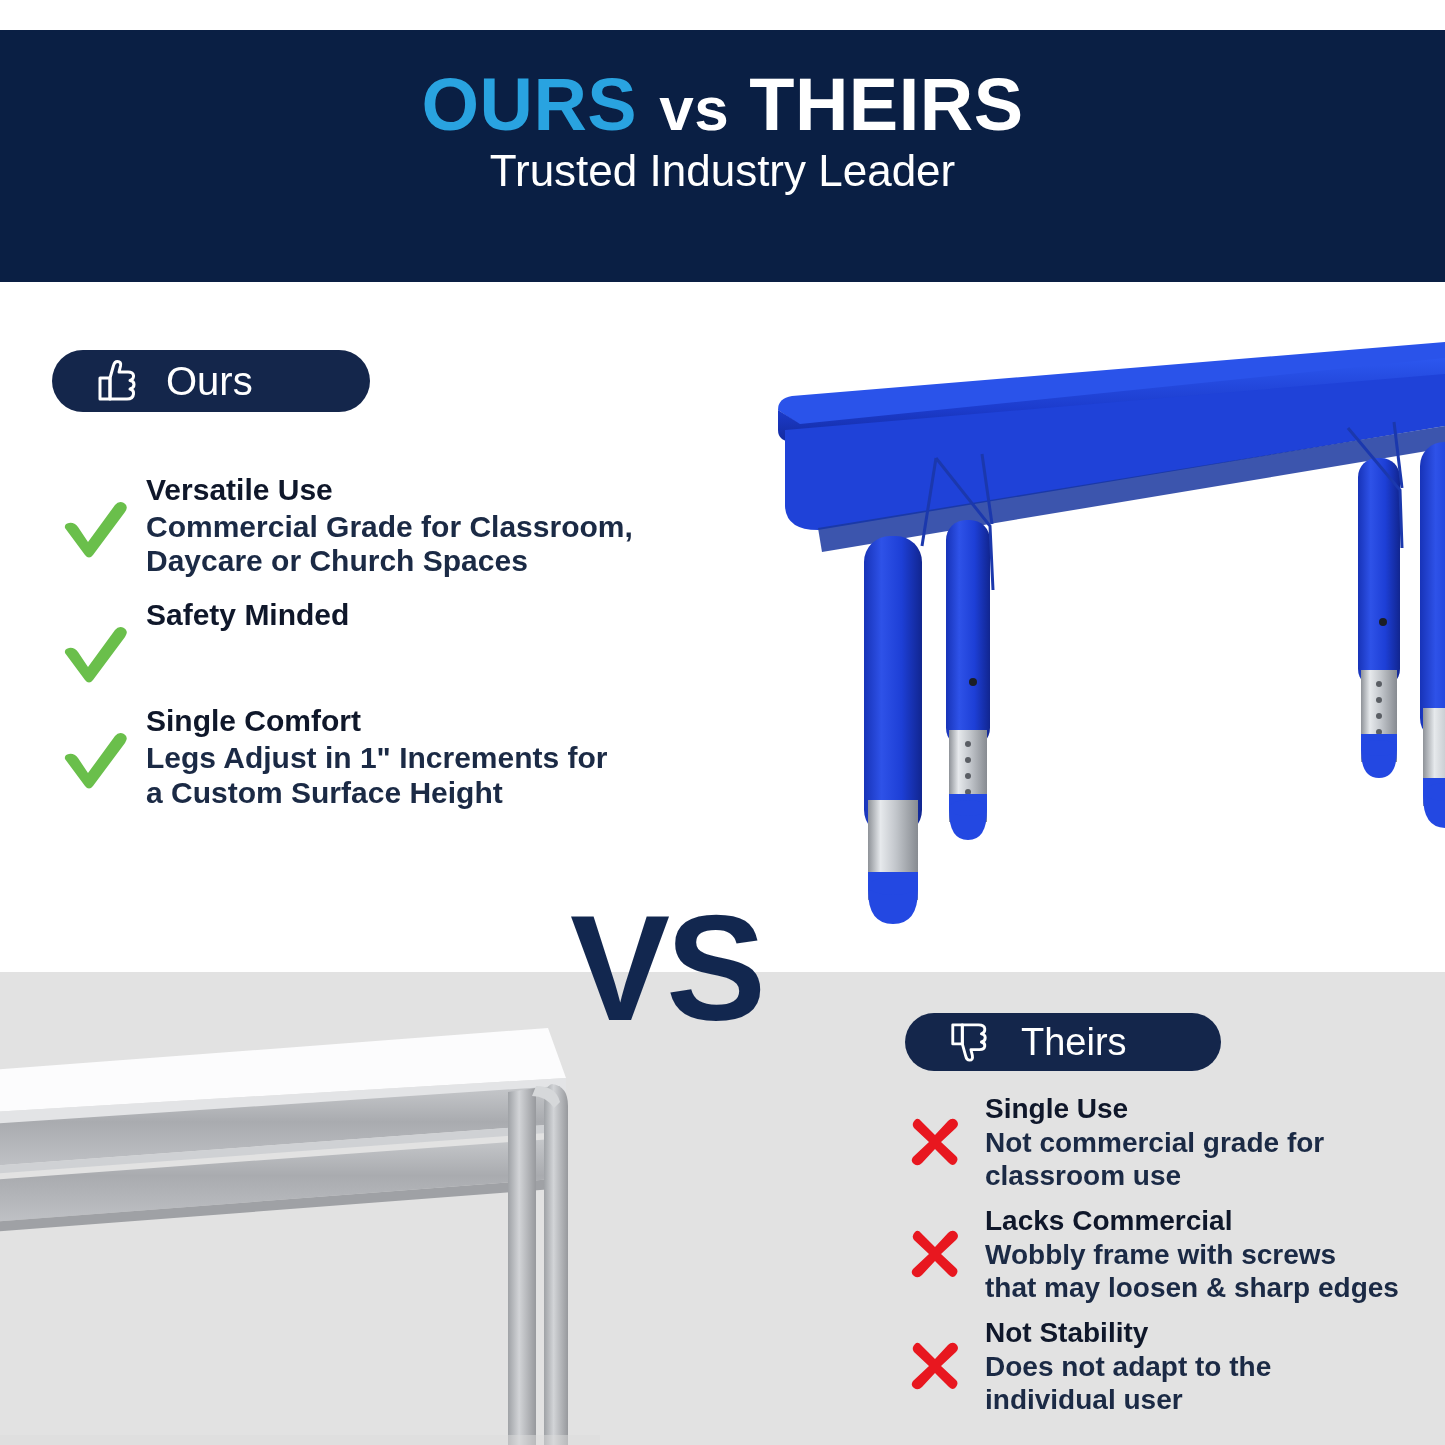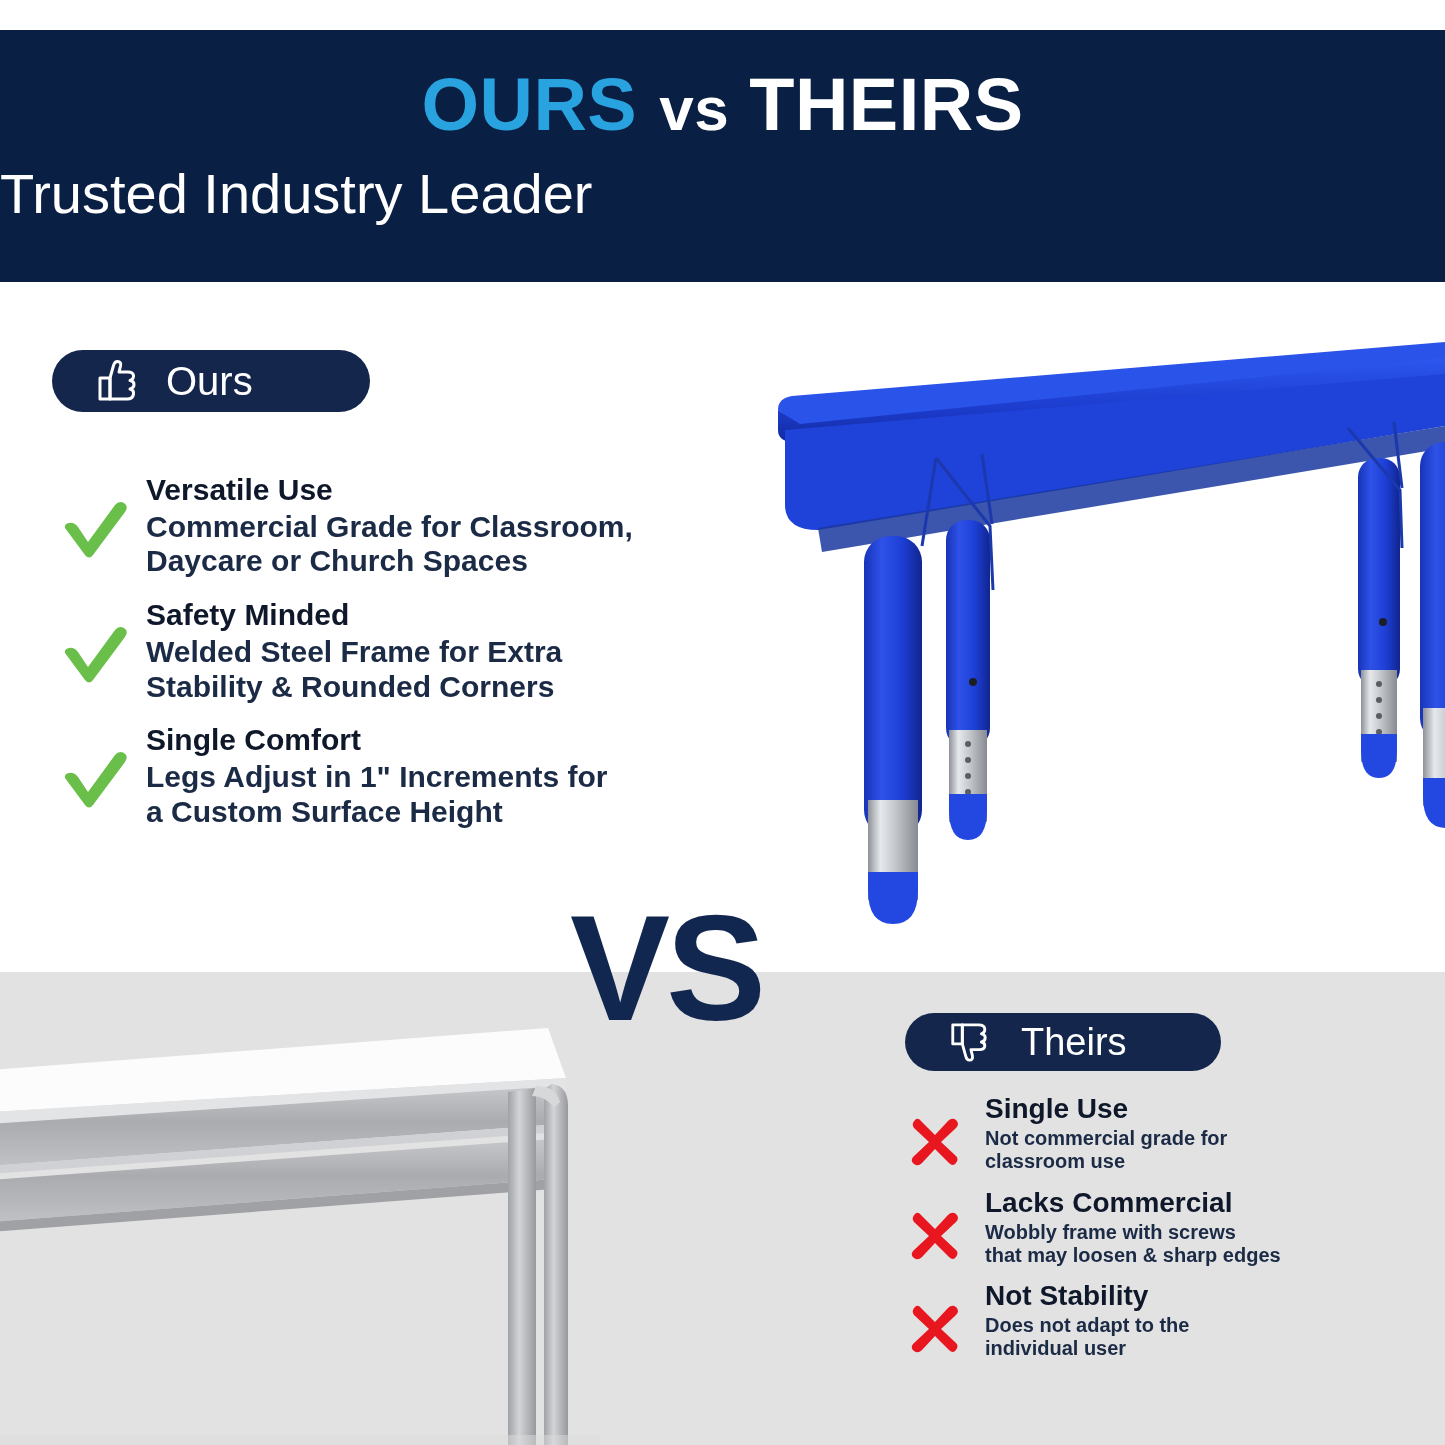--- a/index.html
+++ b/index.html
@@ -37,25 +37,25 @@
     font-weight: bold;
     letter-spacing: 0.5px;
     line-height: 1;
     white-space: nowrap;
   }
   .header-title .ours { color: #29a3e0; }
   .header-title .vs   { color: #ffffff; font-size: 62px; }
   .header-title .theirs { color: #ffffff; }
   .header-sub {
     position: absolute;
-    left: 0; top: 132px;
+    left: 0; top: 116px;
     width: 1445px;
-    text-align: left;
+    text-align: center;
     color: #ffffff;
-    font-size: 56px;
+    font-size: 44px;
     font-weight: normal;
     line-height: 1.15;
     white-space: nowrap;
   }
 
   
   .bg-top {
     position: absolute;
     left: 0; top: 252px;
     width: 1445px; height: 720px;
@@ -169,21 +169,21 @@
   }
   .feature-desc {
     font-size: 30px;
     font-weight: bold;
     color: #1b2a45;
     line-height: 1.16;
     margin: 0;
     white-space: pre-line;
   }
   .list-cons .feature-title { font-size: 28px; }
-  .list-cons .feature-desc { font-size: 20px; }
+  .list-cons .feature-desc { font-size: 28px; }
 </style>
 </head>
 <body>
 
 <div id="page">
 
   <div class="bg-top"></div>
   <div class="bg-bottom"></div>
 
   <div class="header-band">
@@ -341,22 +341,20 @@
     </div>
 
     <div class="list-row">
       <div class="mark-cell mark-pad-pros">
         <svg width="72" height="62" viewBox="0 0 72 62" xmlns="http://www.w3.org/2000/svg">
           <path d="M5 30 Q4 26 9 25 Q14 24 18 29 L28 44 L55 7 Q59 2 64 5 Q69 8 65 14 L33 57 Q29 62 25 57 Z" fill="#6abf4b"></path>
         </svg>
       </div>
       <div class="text-cell">
         <p class="feature-title">Safety Minded</p>
-        <p class="feature-desc">Welded Steel Frame for Extra
-Stability &amp; Rounded Corners</p>
       </div>
     </div>
 
     <div class="list-row">
       <div class="mark-cell mark-pad-pros">
         <svg width="72" height="62" viewBox="0 0 72 62" xmlns="http://www.w3.org/2000/svg">
           <path d="M5 30 Q4 26 9 25 Q14 24 18 29 L28 44 L55 7 Q59 2 64 5 Q69 8 65 14 L33 57 Q29 62 25 57 Z" fill="#6abf4b"></path>
         </svg>
       </div>
       <div class="text-cell">

